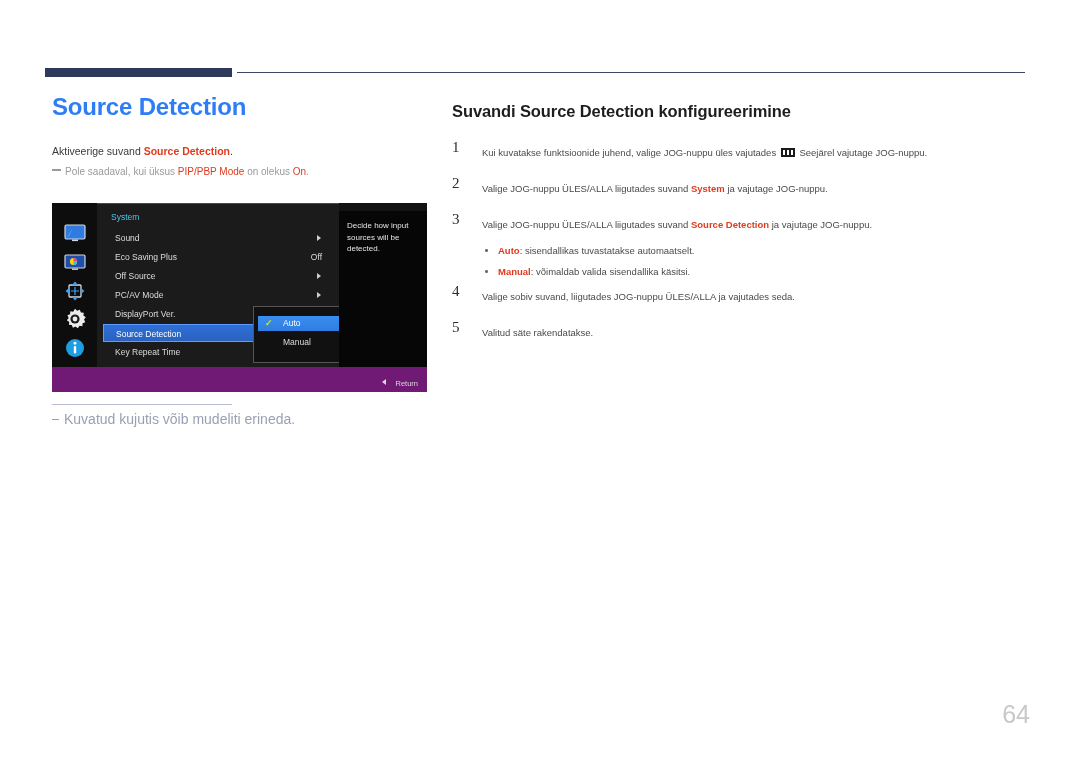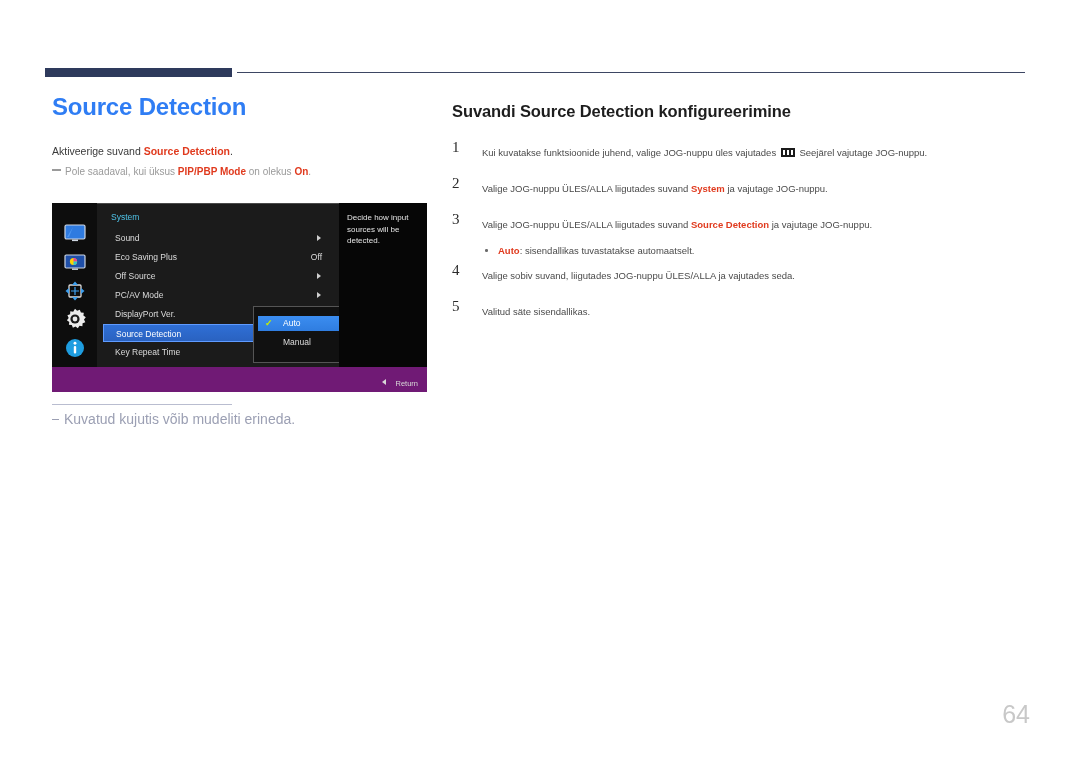--- a/index.html
+++ b/index.html
@@ -70,21 +70,21 @@
     line-height: 15px;
   }
   #note-line .dash {
     display: inline-block;
     width: 9px;
     height: 2px;
     background: #9a9a9a;
     vertical-align: 4px;
     margin-right: 4px;
   }
-  #note-line .kw { color: #e03a1e; font-weight: bold; }
+  #note-line .kw { color: #e03a1e; font-weight: normal; }
 
   
   #osd {
     position: absolute;
     left: 52px;
     top: 203px;
     width: 375px;
     height: 189px;
     background: #121212;
     font-family: "Liberation Sans", sans-serif;
@@ -163,21 +163,21 @@
   .mrow-1 { top: 25px; }
   .mrow-2 { top: 44px; }
   .mrow-3 { top: 63px; }
   .mrow-4 { top: 82px; }
   .mrow-5 { top: 101px; }
   .mrow-6 { top: 120px; }
   .mrow-7 { top: 139px; }
 
   #osd-desc {
     position: absolute;
-    left: 287px; top: 0;
+    left: 287px; top: 8px;
     width: 88px;
     height: 164px;
     background: #060606;
   }
   #osd-desc-text {
     position: absolute;
     left: 8px;
     top: 9px;
     width: 74px;
     font-size: 8px;
@@ -499,26 +499,29 @@
 
   <div class="step" style="margin-top:18px">
     <span class="step-num">3</span>
     <span class="step-text"><span>Valige JOG-nuppu ÜLES/ALLA liigutades suvand </span><b>Source Detection</b><span> ja vajutage JOG-nuppu.</span></span>
   </div>
 
   <div class="bullets">
     <div class="bullet">
       <b>Auto</b><span>: sisendallikas tuvastatakse automaatselt.</span>
     </div>
+    <div class="bullet">
+      <b>Manual</b><span>: võimaldab valida sisendallika käsitsi.</span>
+    </div>
   </div>
 
   <div class="step" style="margin-top:4px">
     <span class="step-num">4</span>
     <span class="step-text">Valige sobiv suvand, liigutades JOG-nuppu ÜLES/ALLA ja vajutades seda.</span>
   </div>
 
   <div class="step" style="margin-top:18px">
     <span class="step-num">5</span>
-    <span class="step-text">Valitud säte sisendallikas.</span>
+    <span class="step-text">Valitud säte rakendatakse.</span>
   </div>
 </div>
 
 <div id="page-number">64</div>
 
 </body></html>

